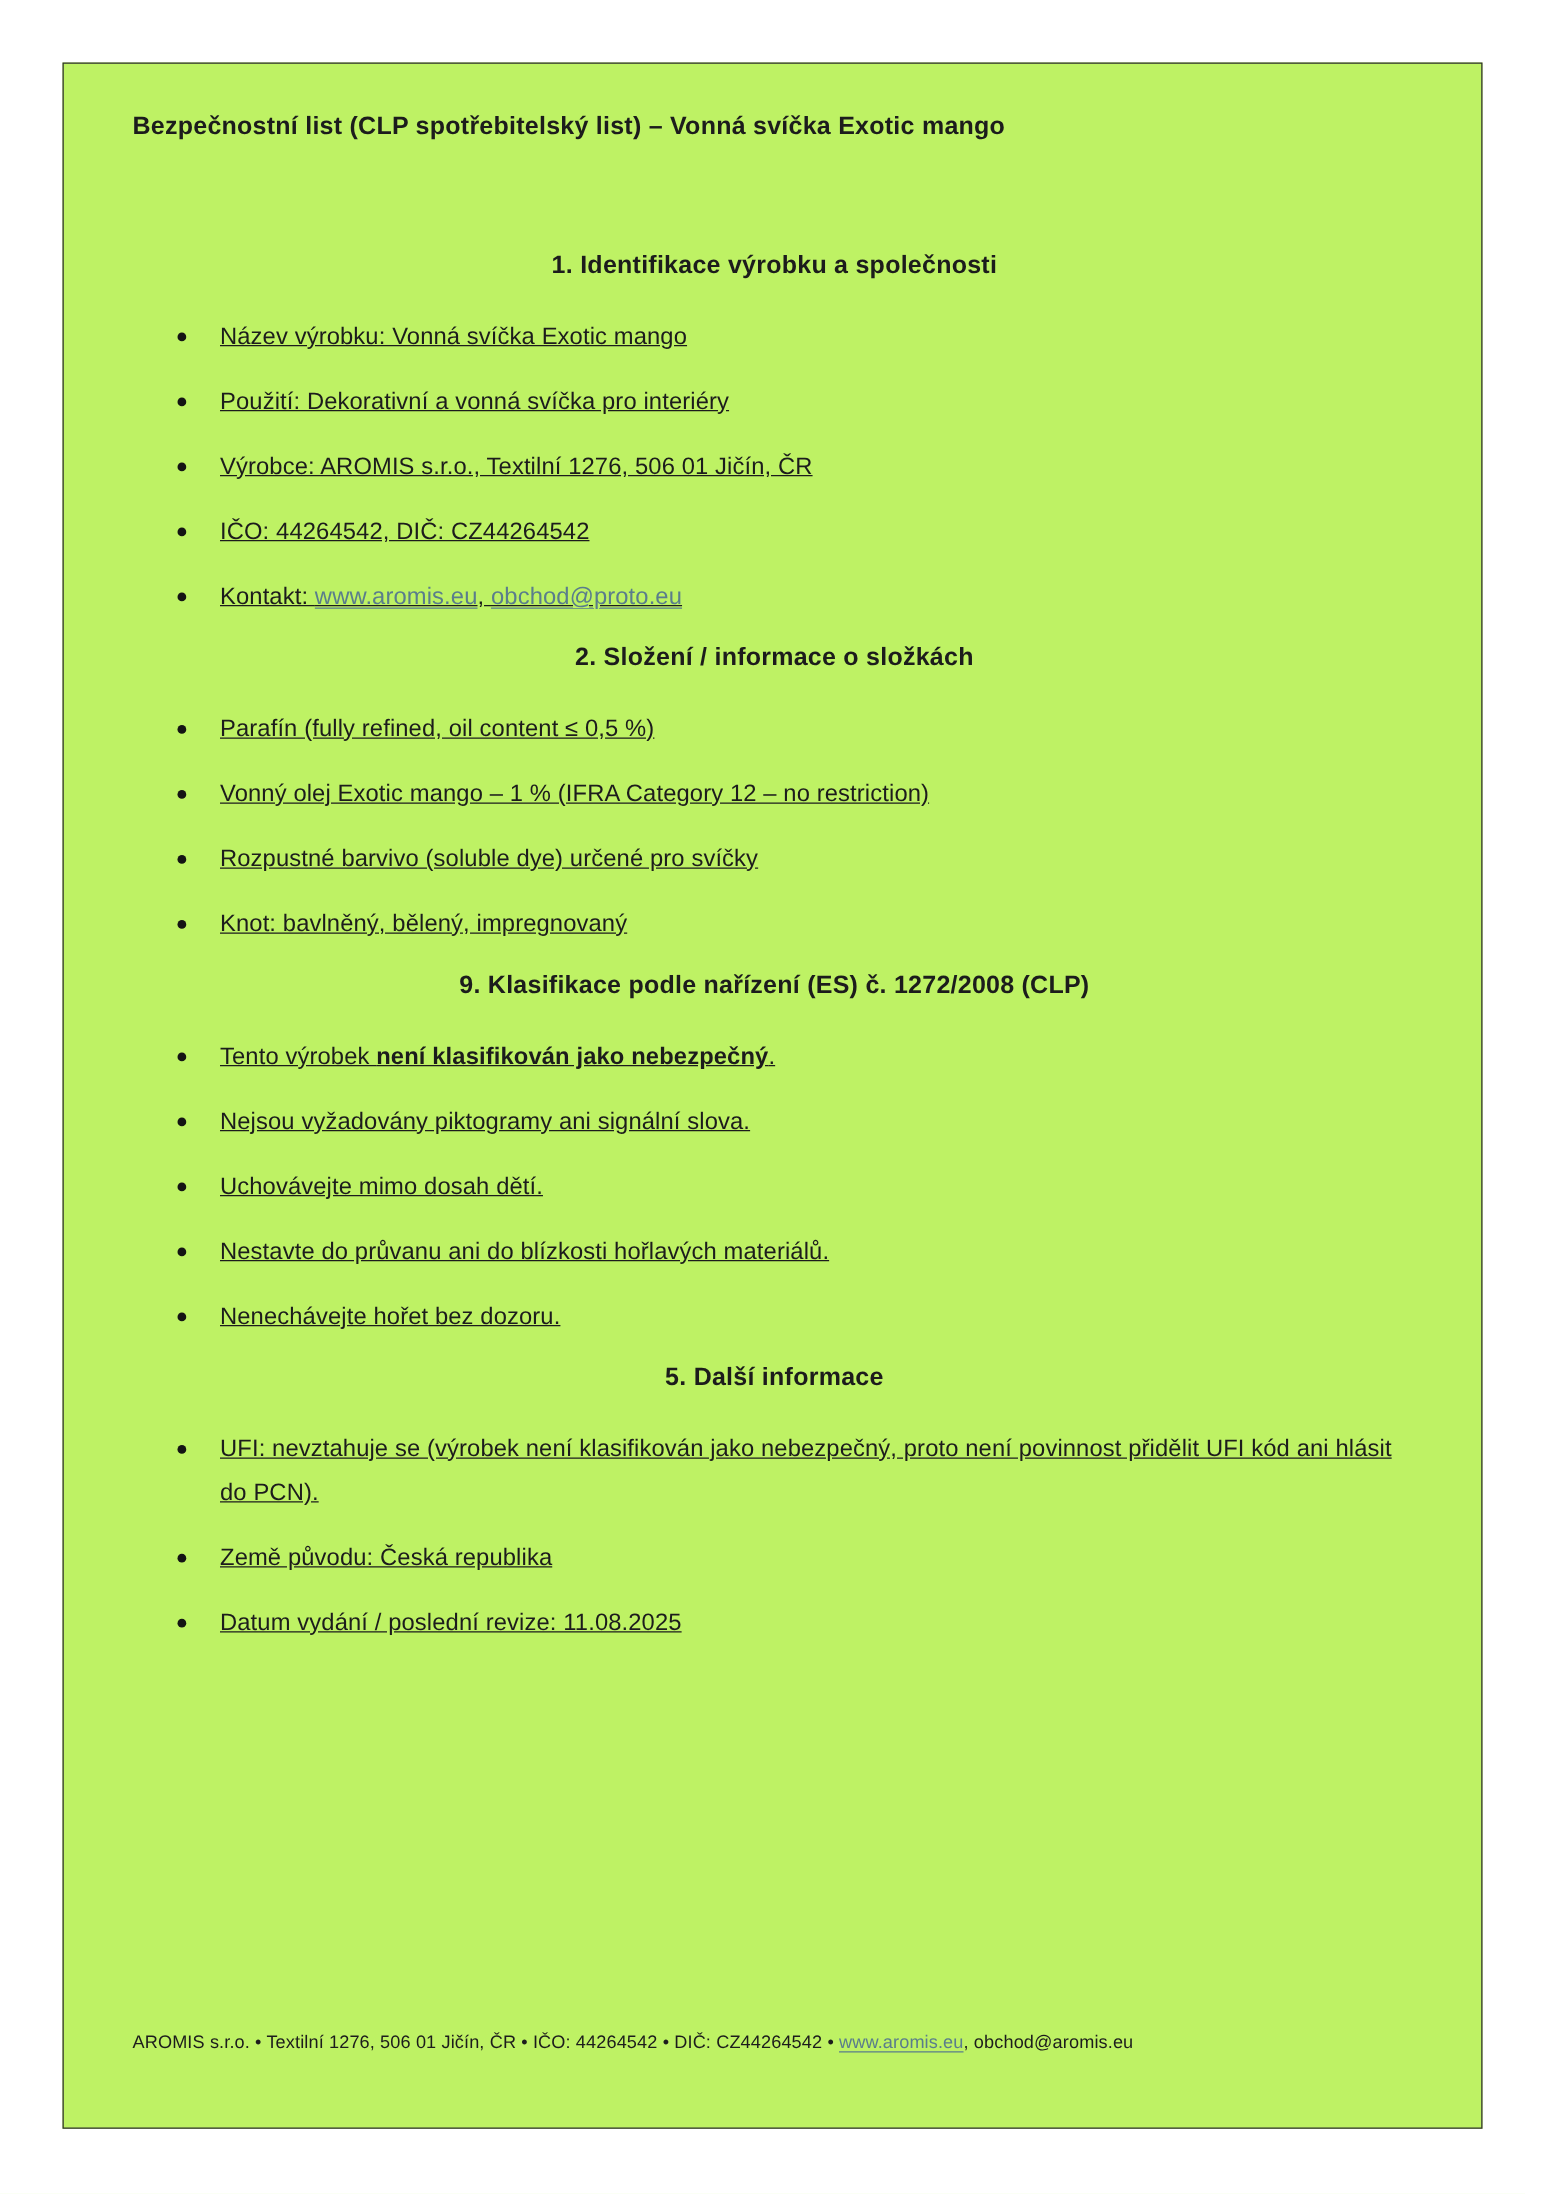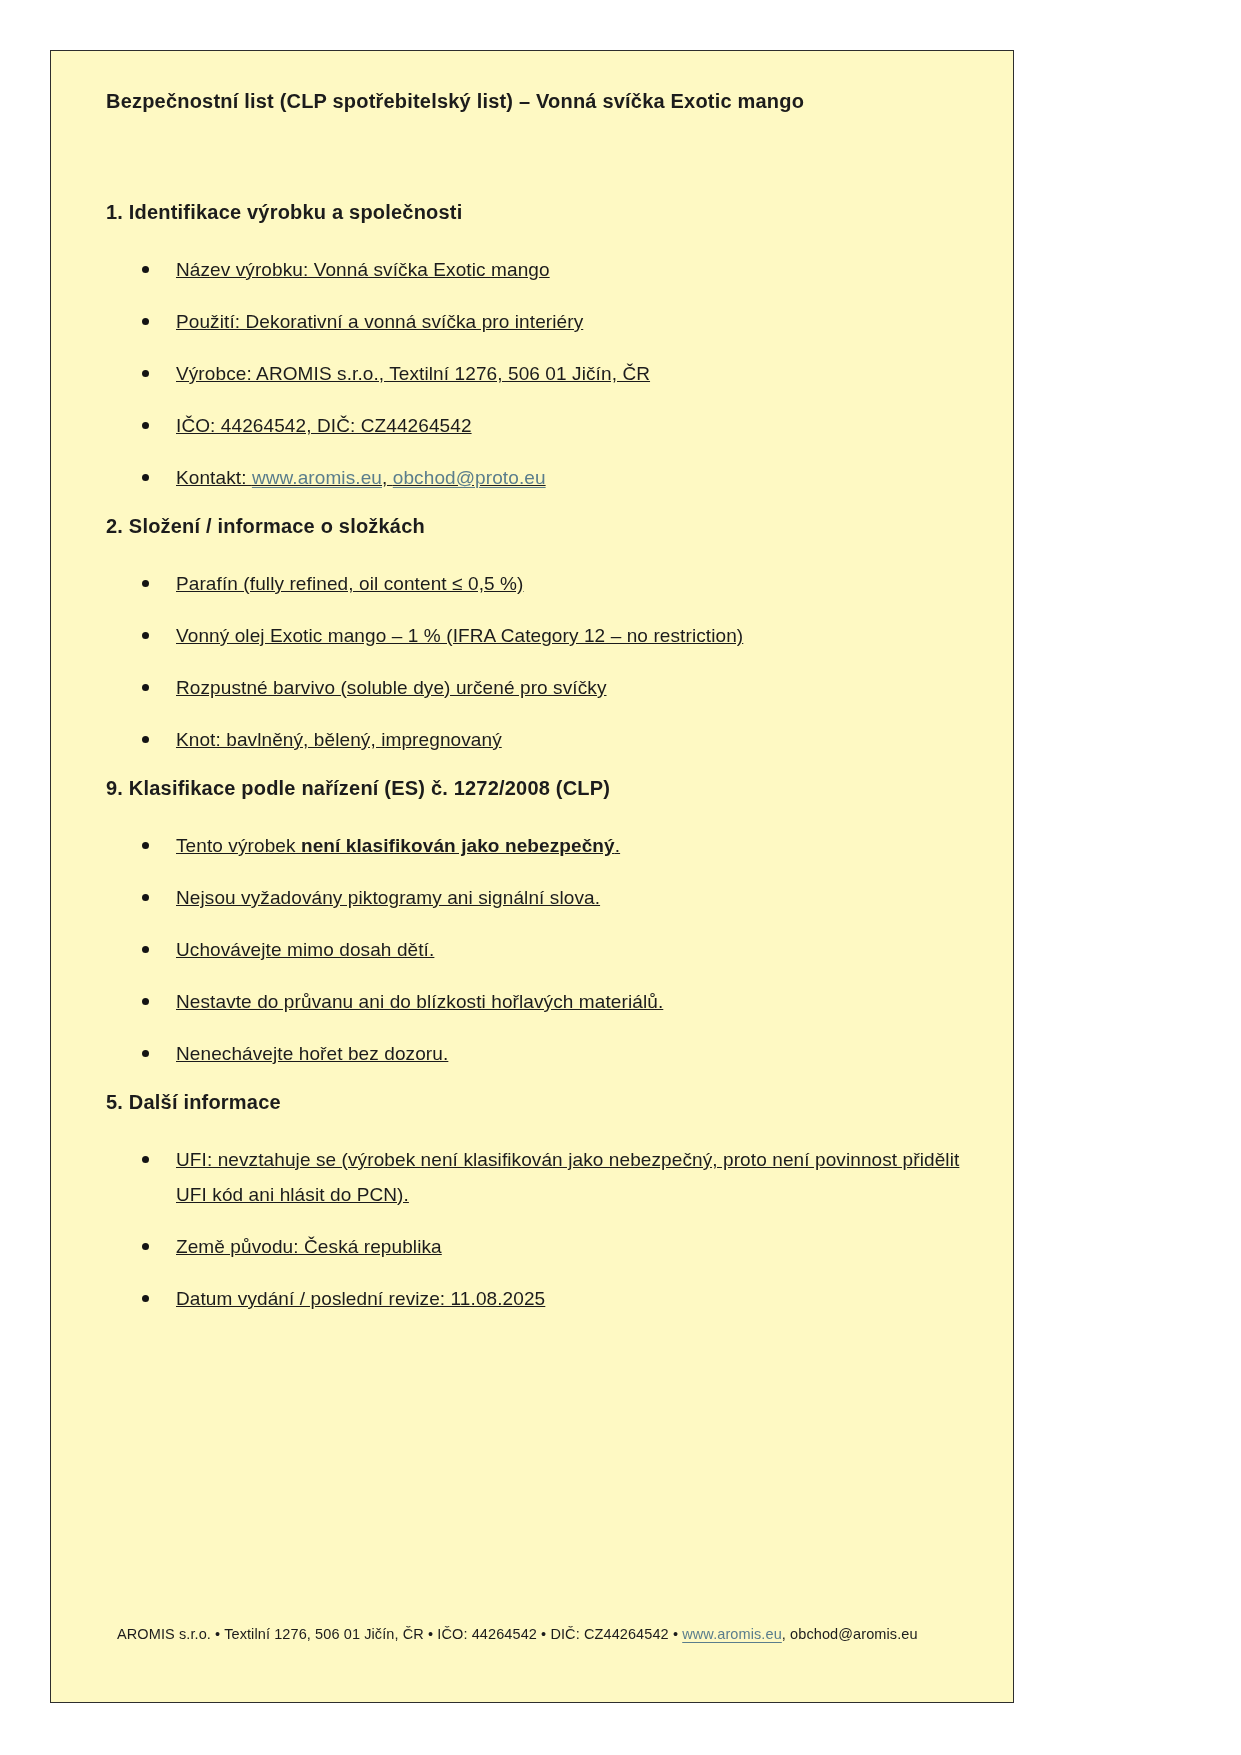--- a/index.html
+++ b/index.html
@@ -12,40 +12,41 @@
     height: 1755px;
     position: relative;
     font-family: "Liberation Sans", "DejaVu Sans", sans-serif;
     color: #1c1c1c;
     -webkit-font-smoothing: antialiased;
   }
   .page {
     position: absolute;
     left: 50px;
     top: 50px;
-    width: 964px;
+    width: 1136px;
     height: 1653px;
     border: 1px solid #2e2e2e;
     box-sizing: border-box;
     padding: 36px 52px 0 55px;
-    background: #fef9c3;
+    background: #bef264;
   }
   .doc-title {
     font-size: 20px;
     font-weight: 700;
     line-height: 28px;
     margin: 0 0 83px 0;
     letter-spacing: 0.2px;
   }
   .section-heading {
     font-size: 20px;
     font-weight: 700;
     line-height: 28px;
     margin: 0 0 26px 0;
     letter-spacing: 0.2px;
+    text-align: center;
   }
   .bullet-list {
     list-style: none;
     margin: 0;
     padding: 0;
   }
   .bullet-item {
     position: relative;
     padding-left: 70px;
     font-size: 19px;
@@ -70,21 +71,21 @@
   }
   .doc-link {
     color: #5a7d8c;
     text-decoration: underline;
     text-underline-offset: 3px;
     text-decoration-thickness: 1px;
     cursor: pointer;
   }
   .page-footer {
     position: absolute;
-    left: 66px;
+    left: 55px;
     right: 52px;
     bottom: 58px;
     font-size: 14.5px;
     line-height: 20px;
     color: #1c1c1c;
     letter-spacing: 0.1px;
   }
 </style>
 </head>
 <body>

